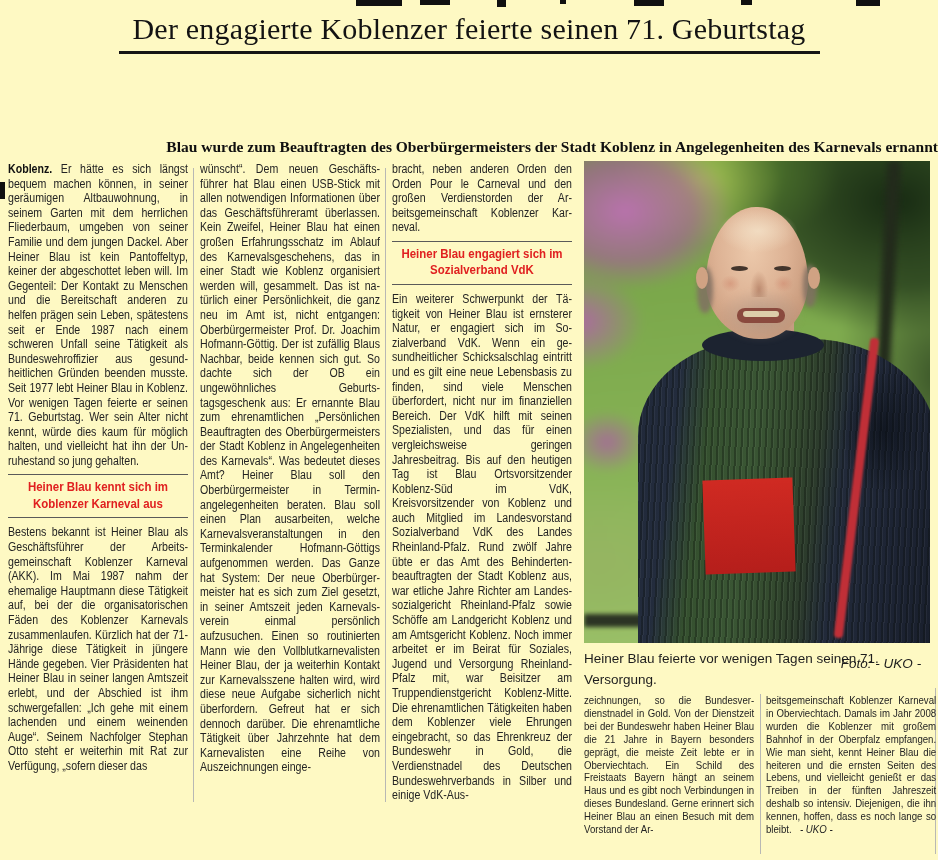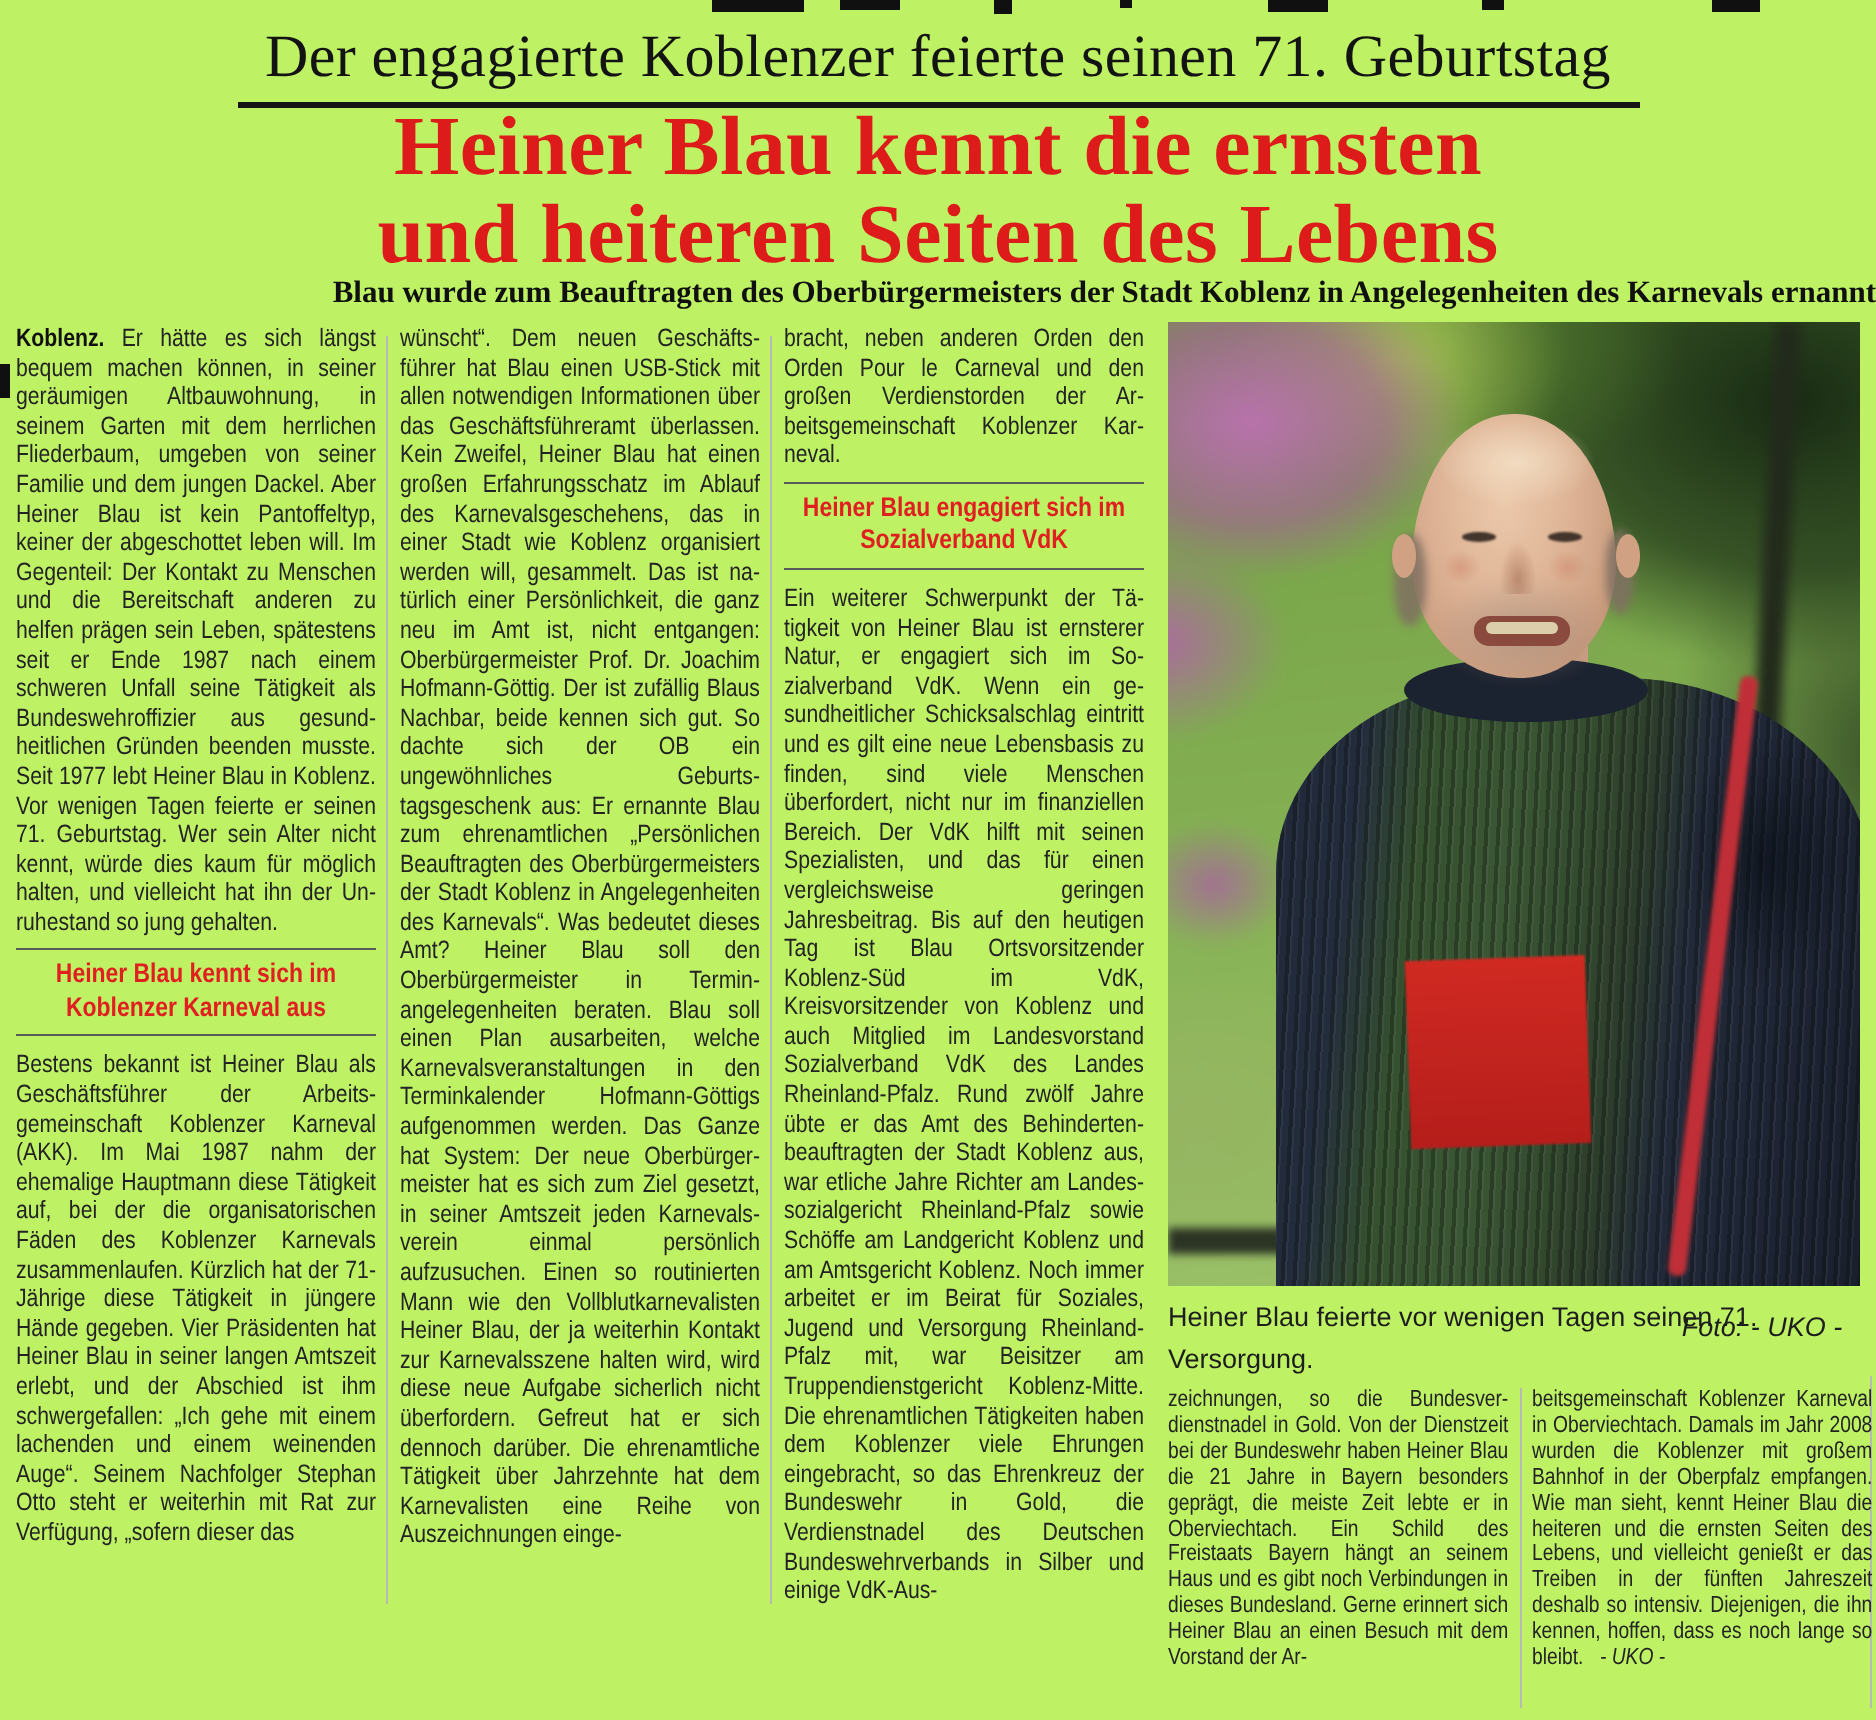--- a/index.html
+++ b/index.html
@@ -1,19 +1,19 @@
 <!DOCTYPE html>
 <html lang="de"><head>
 <meta charset="utf-8">
 <style>
   html,body{margin:0;padding:0;}
   body{background:#e9e9e7;}
   .page{
     position:relative; width:938px; height:860px; margin:0 auto;
-    background:#bef264; overflow:hidden;
+    background:#fef9c3; overflow:hidden;
     font-family:"Liberation Sans", sans-serif; color:#1c1c1c;
   }
   
   .art{position:absolute; background:#101010;}
   
   .kicker{
     position:absolute; top:12px; left:0; right:0; text-align:center;
     font-family:"Liberation Serif", serif; font-size:30px; font-weight:400;
     color:#131313; letter-spacing:.2px;
   }
@@ -128,24 +128,20 @@
   <div class="art" style="left:497px;top:0;width:9px;height:7px;"></div>
   <div class="art" style="left:560px;top:0;width:6px;height:4px;"></div>
   <div class="art" style="left:634px;top:0;width:30px;height:6px;"></div>
   <div class="art" style="left:741px;top:0;width:11px;height:5px;"></div>
   <div class="art" style="left:856px;top:0;width:24px;height:6px;"></div>
   <div class="art" style="left:0;top:182px;width:5px;height:17px;"></div>
 
   <div class="kicker">
     <span class="kicker-inner">Der engagierte Koblenzer feierte seinen 71. Geburtstag</span>
   </div>
-  <h1 class="headline">
-    <span class="hl-line">Heiner Blau kennt die ernsten</span>
-    <span class="hl-line">und heiteren Seiten des Lebens</span>
-  </h1>
   <div class="deck">Blau wurde zum Beauftragten des Oberbürgermeisters der Stadt Koblenz in Angelegenheiten des Karnevals ernannt</div>
 
   <div class="col col1">
     <p class="body-p"><b class="lead">Koblenz.</b><span> Er hätte es sich längst bequem machen können, in seiner geräumigen Altbau­wohnung, in seinem Garten mit dem herrlichen Flieder­baum, umgeben von seiner Familie und dem jungen Dackel. Aber Heiner Blau ist kein Pantoffel­typ, keiner der abge­schottet leben will. Im Gegenteil: Der Kontakt zu Menschen und die Bereit­schaft anderen zu helfen prägen sein Leben, spätestens seit er Ende 1987 nach einem schweren Unfall seine Tätigkeit als Bundeswehr­offizier aus gesund­heitlichen Gründen beenden musste. Seit 1977 lebt Heiner Blau in Koblenz. Vor wenigen Tagen feierte er seinen 71. Geburtstag. Wer sein Alter nicht kennt, würde dies kaum für möglich halten, und vielleicht hat ihn der Un­ruhestand so jung gehalten.</span></p>
     <div class="subhead">
       <span>Heiner Blau kennt sich im</span>
       <span>Koblenzer Karneval aus</span>
     </div>
     <p class="body-p">Bestens bekannt ist Heiner Blau als Geschäfts­führer der Arbeits­gemeinschaft Koblenzer Karneval (AKK). Im Mai 1987 nahm der ehemalige Hauptmann diese Tätig­keit auf, bei der die organisa­torischen Fäden des Koblenzer Kar­nevals zusammen­laufen. Kürzlich hat der 71-Jährige diese Tätigkeit in jüngere Hände gegeben. Vier Präsidenten hat Heiner Blau in seiner langen Amtszeit erlebt, und der Abschied ist ihm schwer­gefallen: „Ich gehe mit einem lachen­den und einem weinenden Auge“. Seinem Nachfolger Stephan Otto steht er weiterhin mit Rat zur Ver­fügung, „sofern dieser das</p>
   </div>

